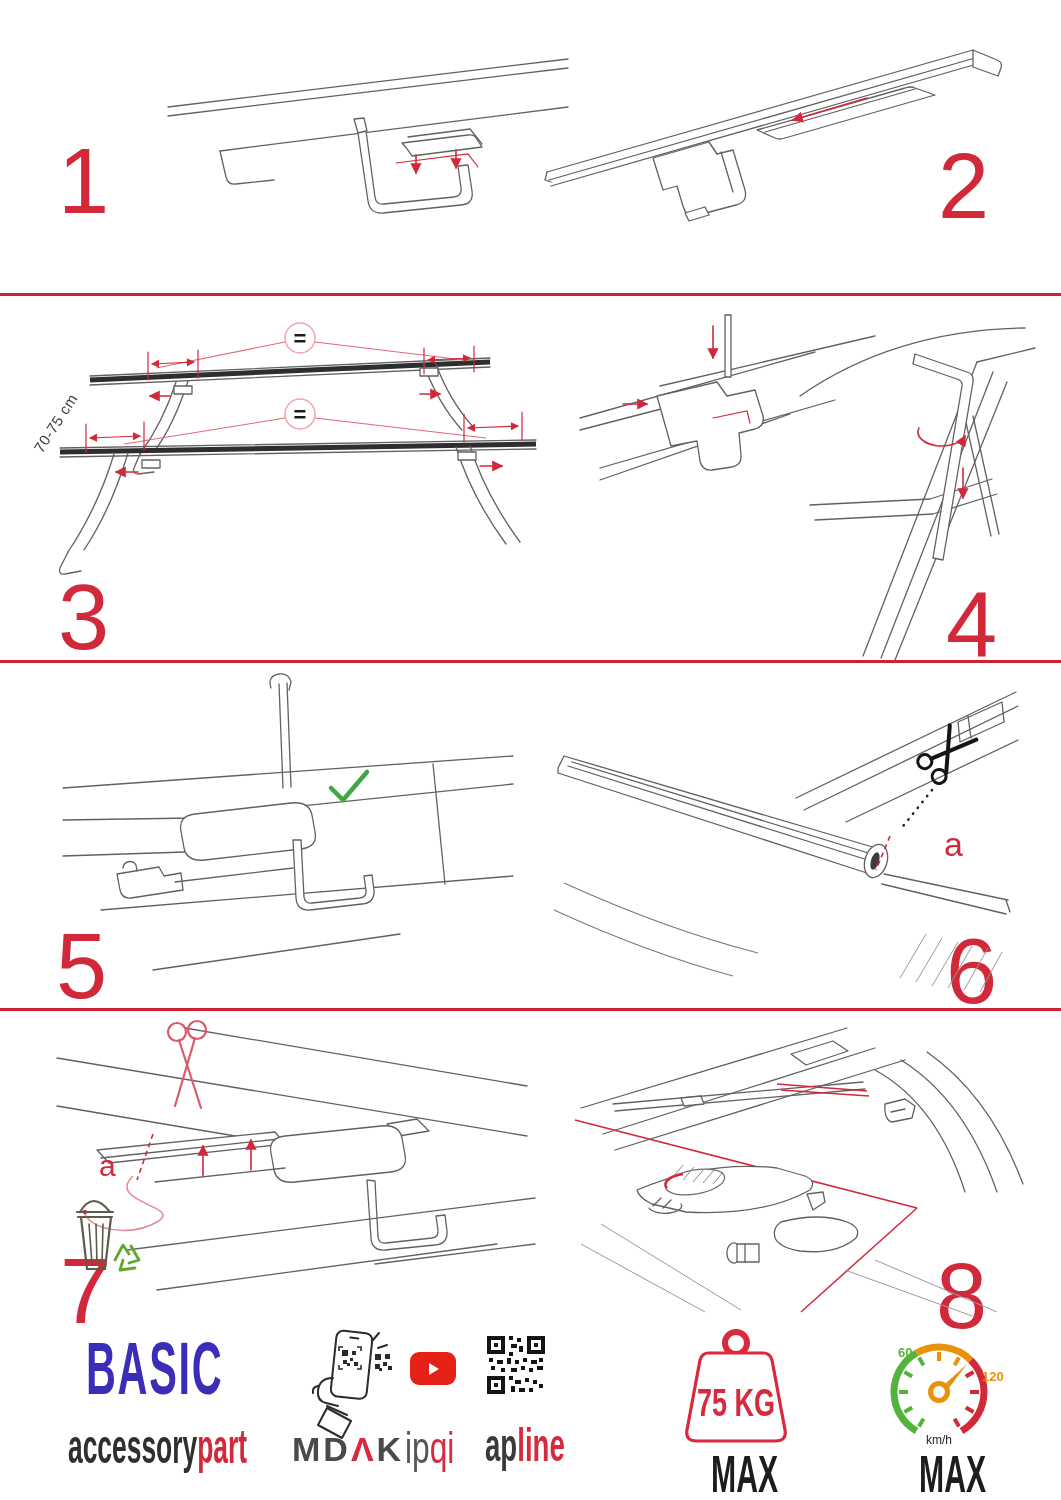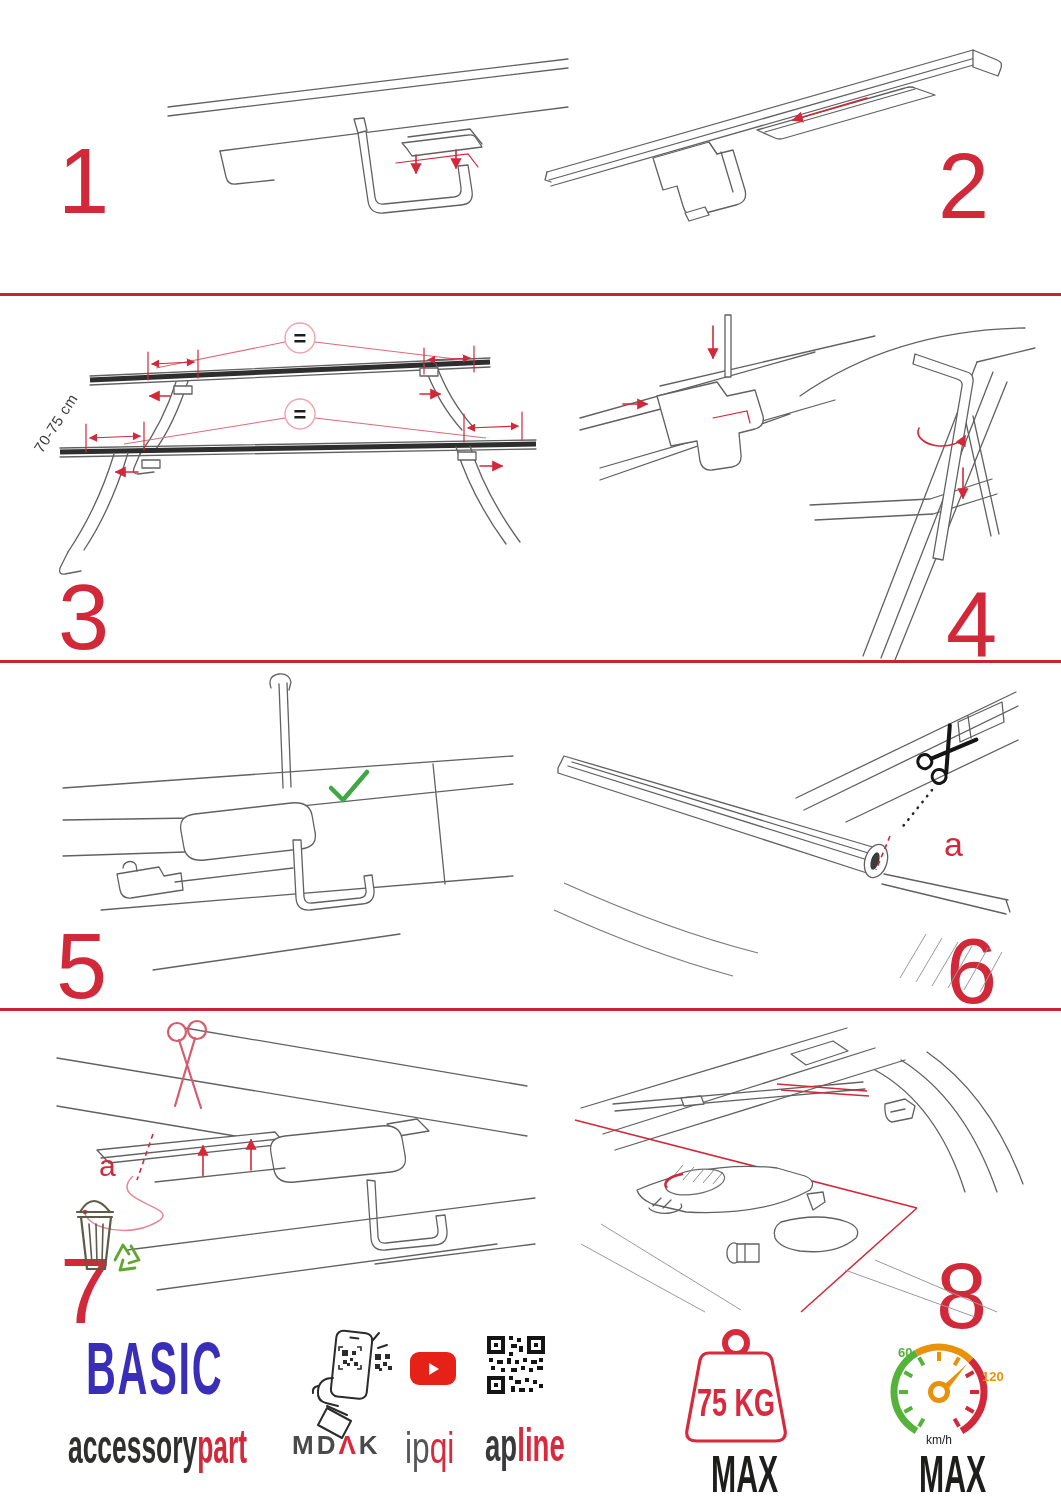--- a/index.html
+++ b/index.html
@@ -14,21 +14,21 @@
   .skw{stroke:#616161;stroke-width:1.3;fill:#ffffff;stroke-linecap:round;stroke-linejoin:round;}
   .bar{stroke:#2e2e2e;stroke-width:5;fill:none;}
   .red{stroke:#d2293a;stroke-width:1.6;fill:none;stroke-linecap:round;}
   .pink{stroke:#e06a77;stroke-width:1.1;fill:none;}
   .footer{position:absolute;left:0;top:1326px;width:1061px;height:174px;padding-left:12px;}
   .brand-basic{position:absolute;left:86px;top:6px;font-size:74px;font-weight:bold;line-height:1;
                color:#3a2eb8;transform:scaleX(0.56);transform-origin:left top;letter-spacing:3px;}
   .brand-sub{position:absolute;left:68px;top:97px;font-size:48px;font-weight:bold;line-height:1;
              transform:scaleX(0.55);transform-origin:left top;color:#2f2f2e;}
   .brand-sub .r{color:#d2293a;}
-  .logo-mdak{position:absolute;left:292px;top:106px;font-size:26px;font-weight:bold;color:#4a4a4c;
+  .logo-mdak{position:absolute;left:292px;top:106px;font-size:34px;font-weight:bold;color:#4a4a4c;
              letter-spacing:3px;line-height:1;}
   .logo-mdak .r{color:#d8293d;}
   .logo-ipqi{position:absolute;left:405px;top:100px;font-size:44px;color:#56565a;line-height:1;
              transform:scaleX(0.72);transform-origin:left top;}
   .logo-ipqi .r{color:#d8293d;}
   .logo-apline{position:absolute;left:485px;top:96px;font-size:46px;font-weight:bold;color:#3a3a3c;
                line-height:1;transform:scaleX(0.6);transform-origin:left top;}
   .logo-apline .r{color:#d8293d;}
   .yt{position:absolute;left:410px;top:26px;width:46px;height:33px;background:#e62117;
       border-radius:9px;display:flex;align-items:center;justify-content:center;}

